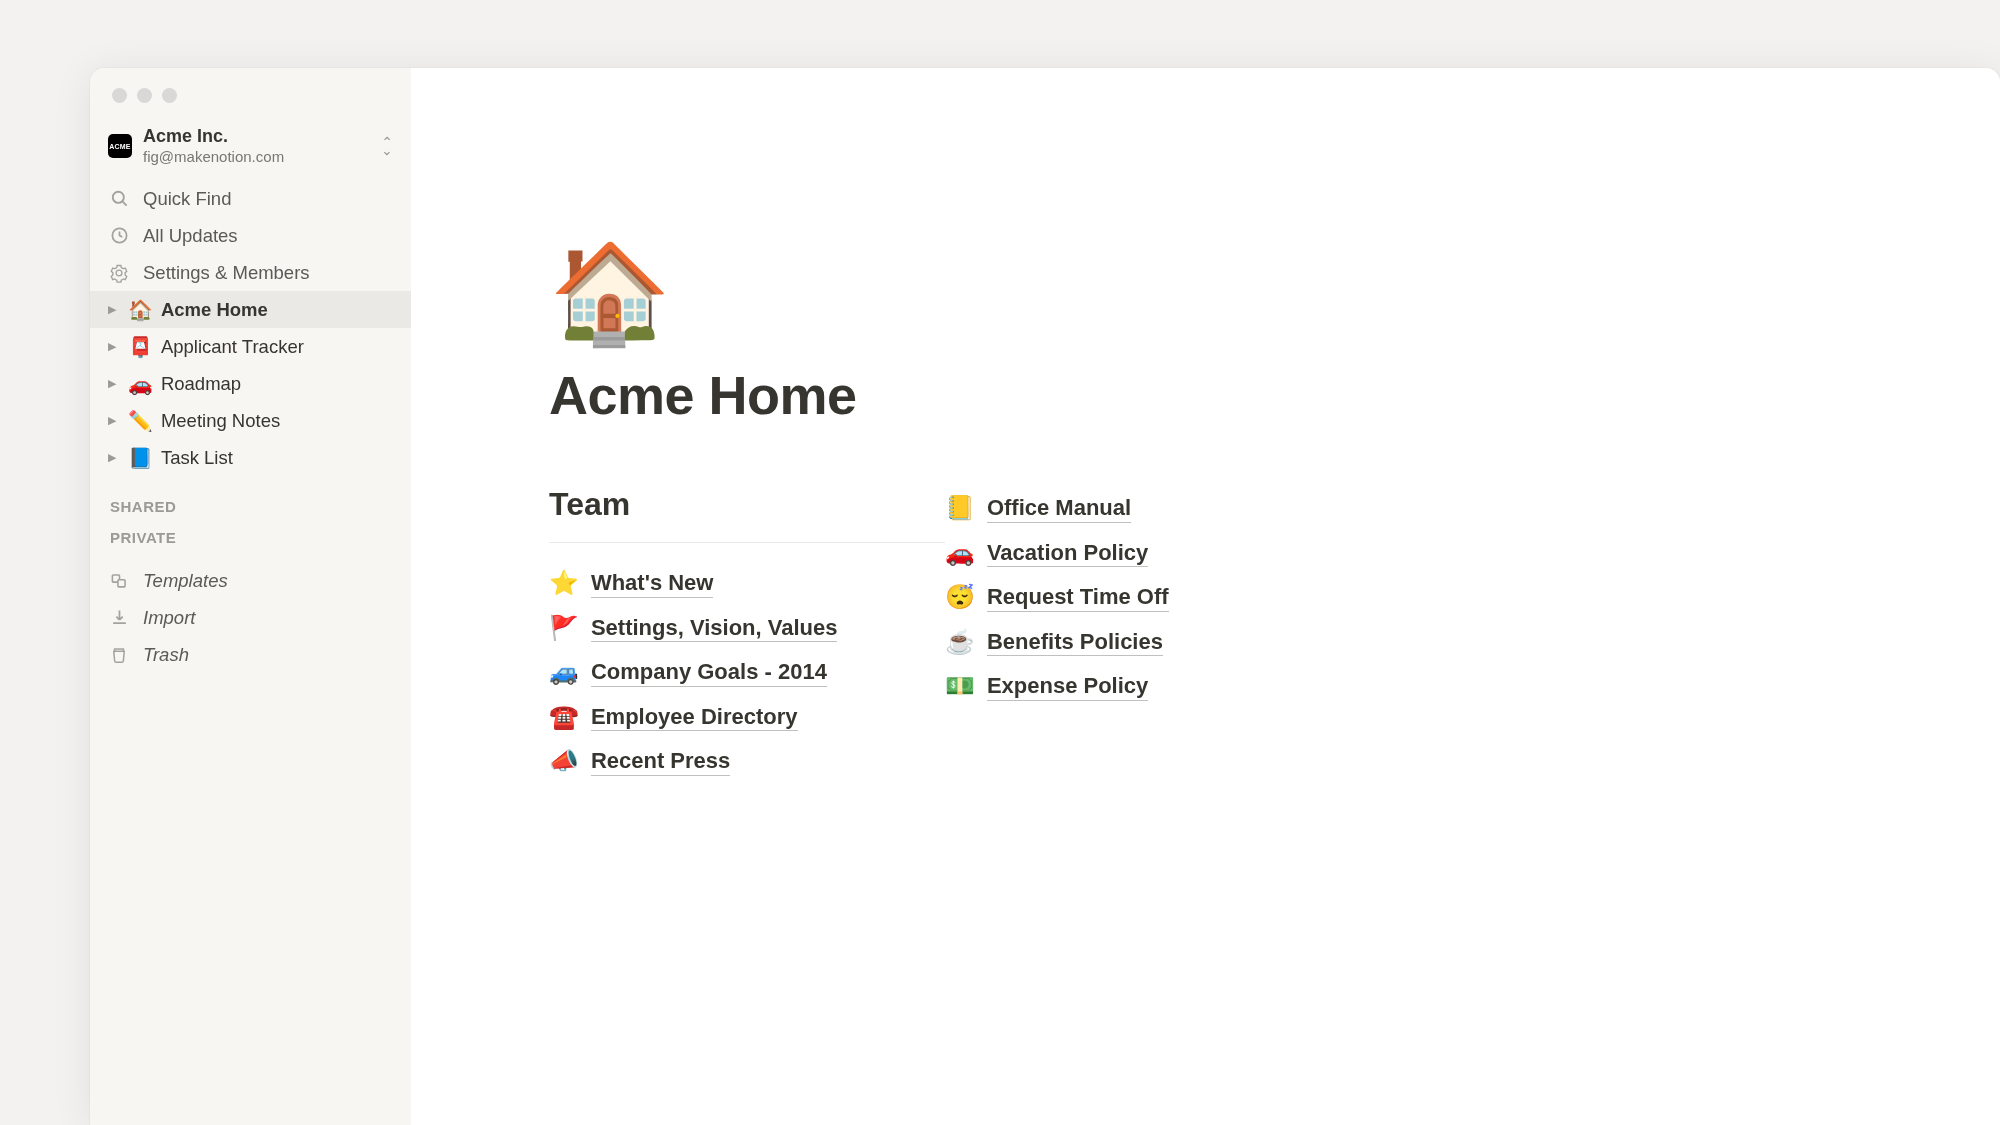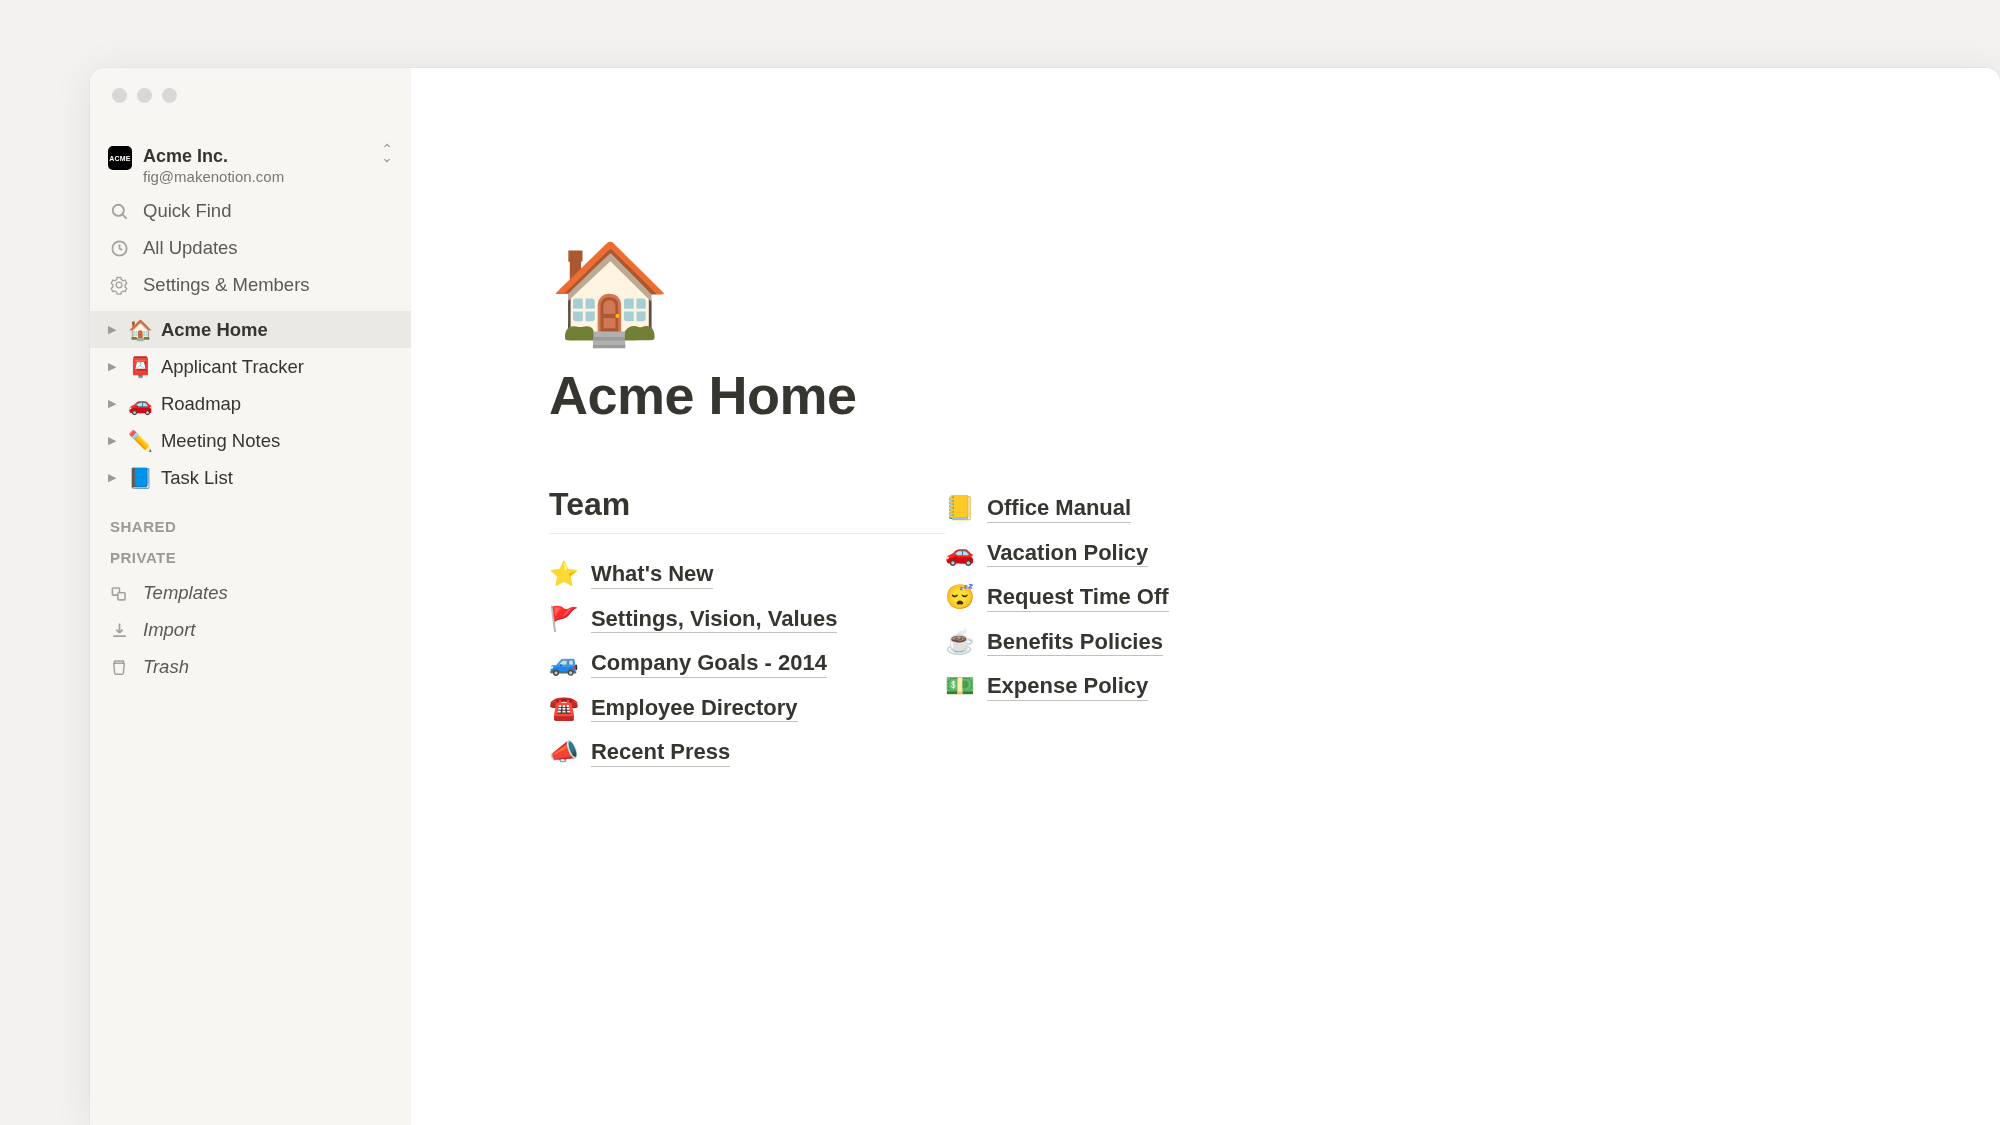--- a/index.html
+++ b/index.html
@@ -37,22 +37,22 @@
     .sidebar {
       width: 321px;
       background: #f7f6f3;
       display: flex;
       flex-direction: column;
       padding-top: 54px;
       flex-shrink: 0;
     }
     .workspace-switcher {
       display: flex;
+      align-items: center;
       padding: 4px 18px 14px 18px;
-      margin-top: 20px;
     }
     .workspace-logo {
       width: 24px;
       height: 24px;
       background: #000;
       border-radius: 5px;
       color: #fff;
       font-size: 7px;
       font-weight: 700;
       display: flex;
@@ -76,20 +76,21 @@
     }
     .switcher-chevrons {
       color: #9b9a97;
       font-size: 14px;
       display: flex;
       flex-direction: column;
       line-height: 7px;
     }
     .sidebar-item {
       display: flex;
+      align-items: center;
       height: 37px;
       padding-left: 18px;
       cursor: pointer;
       color: #5f5e5b;
     }
     .sidebar-item .icon-slot {
       width: 22px;
       height: 22px;
       margin-right: 13px;
       display: flex;
@@ -165,21 +166,21 @@
       display: flex;
       gap: 0;
     }
     .col {
       width: 396px;
     }
     .col-heading {
       font-size: 32px;
       font-weight: 700;
       color: #37352f;
-      padding-bottom: 10px;
+      padding-bottom: 19px;
       border-bottom: 1px solid #e9e9e7;
       margin-bottom: 18px;
     }
     .link-row {
       display: flex;
       align-items: center;
       padding: 8px 0;
     }
     .link-emoji {
       font-size: 24px;

